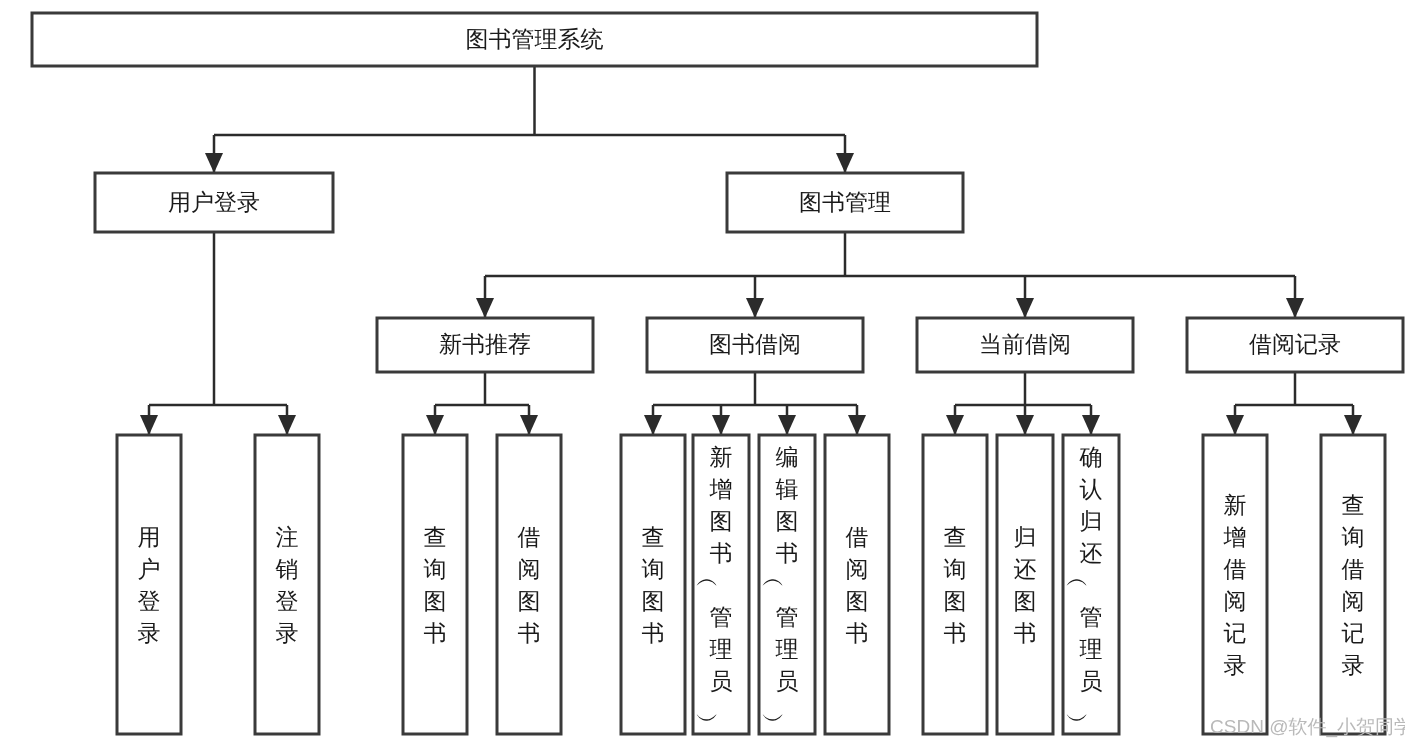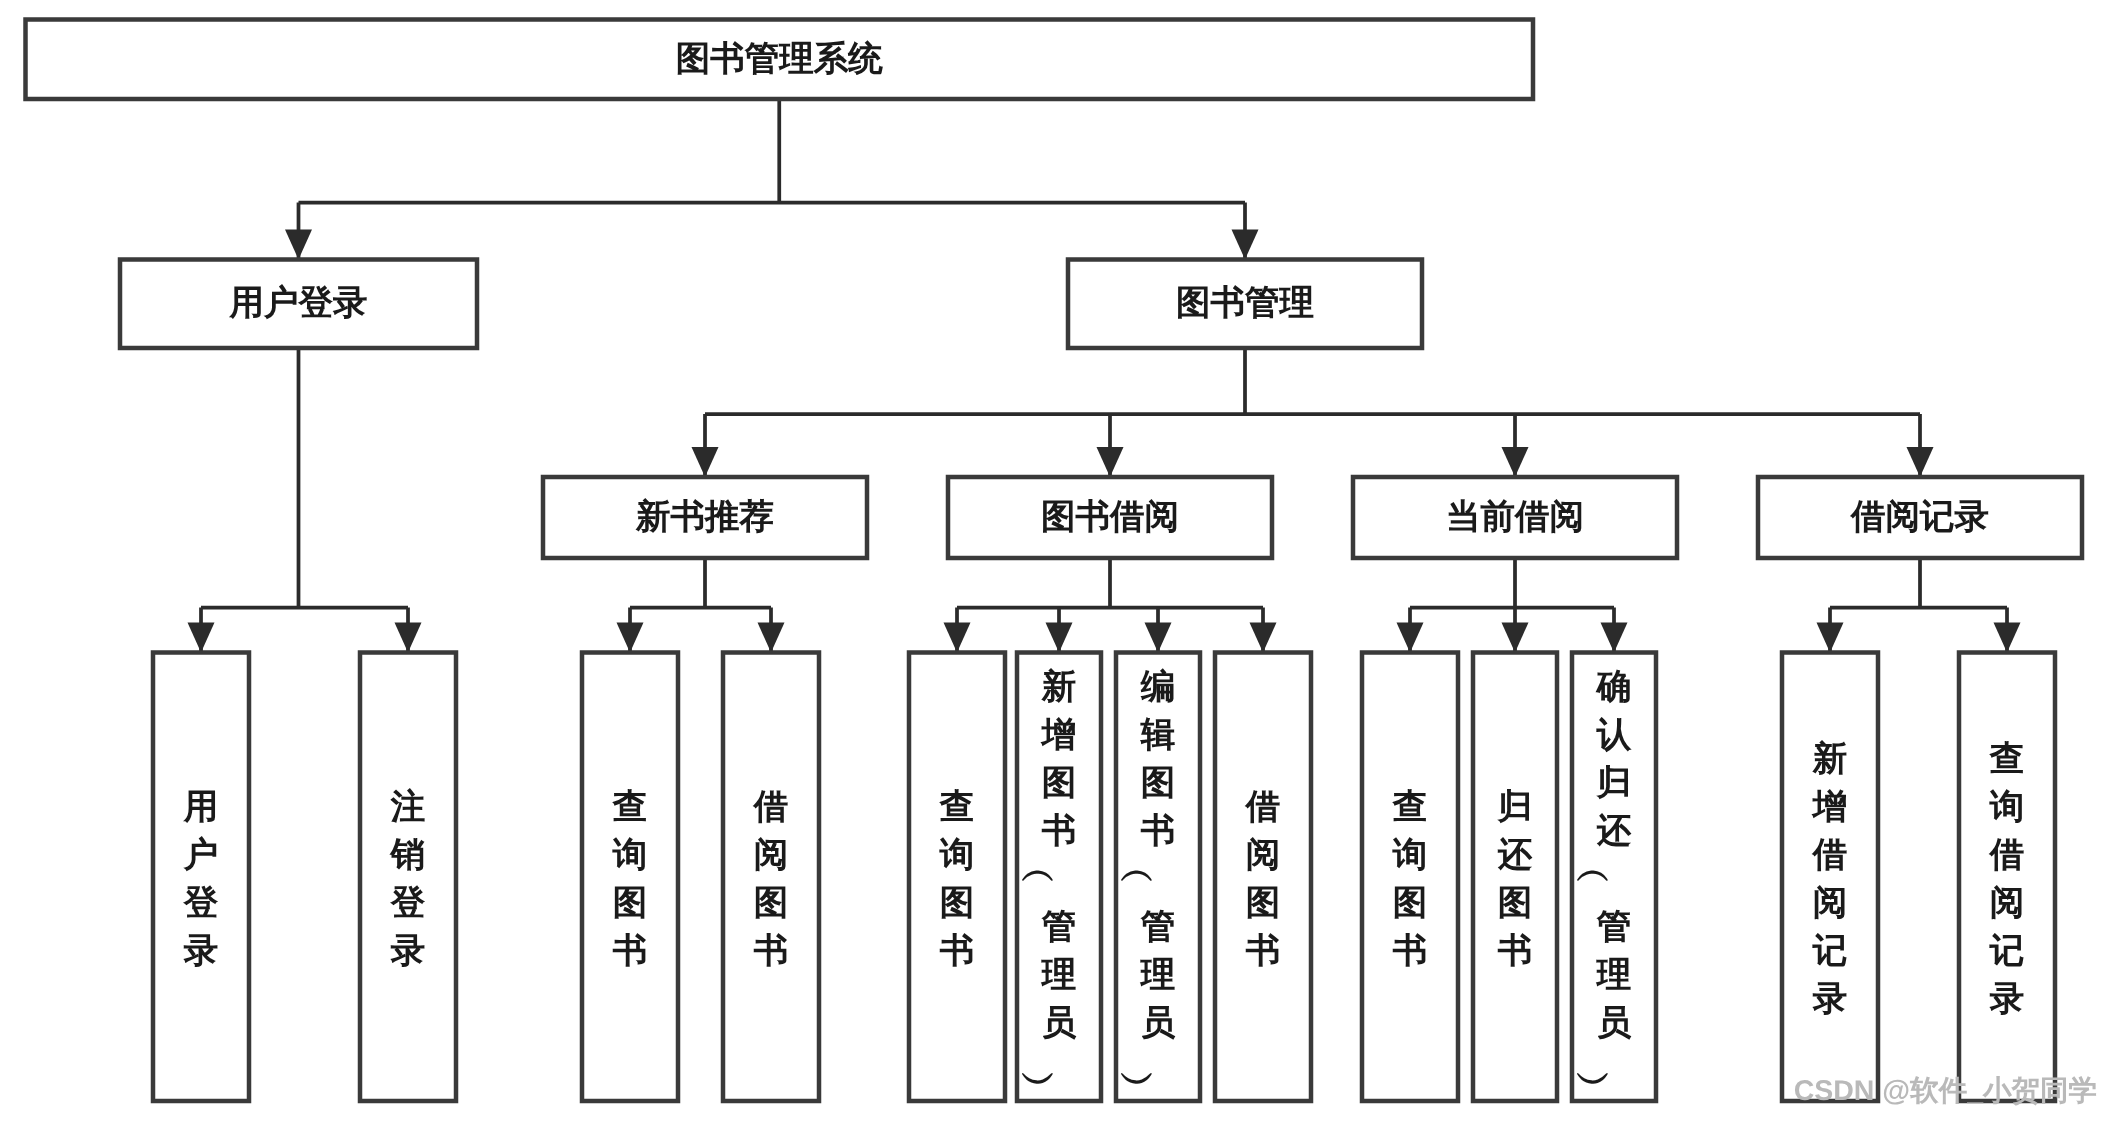--- a/index.html
+++ b/index.html
@@ -9,25 +9,24 @@
   }
   body {
     width: 1405px;
     height: 747px;
     font-family: "Liberation Sans", sans-serif;
     overflow: hidden;
     position: relative;
   }
   #diagram-root {
     position: absolute;
-    left: 0;
+    left: 15px;
     top: 0;
     width: 1376px;
     height: 747px;
-    font-weight: bold;
   }
   svg.chart-svg {
     display: block;
     width: 1405px;
     height: 747px;
   }
   .node-box {
     fill: #ffffff;
     stroke: #3a3a3a;
     stroke-width: 3;

